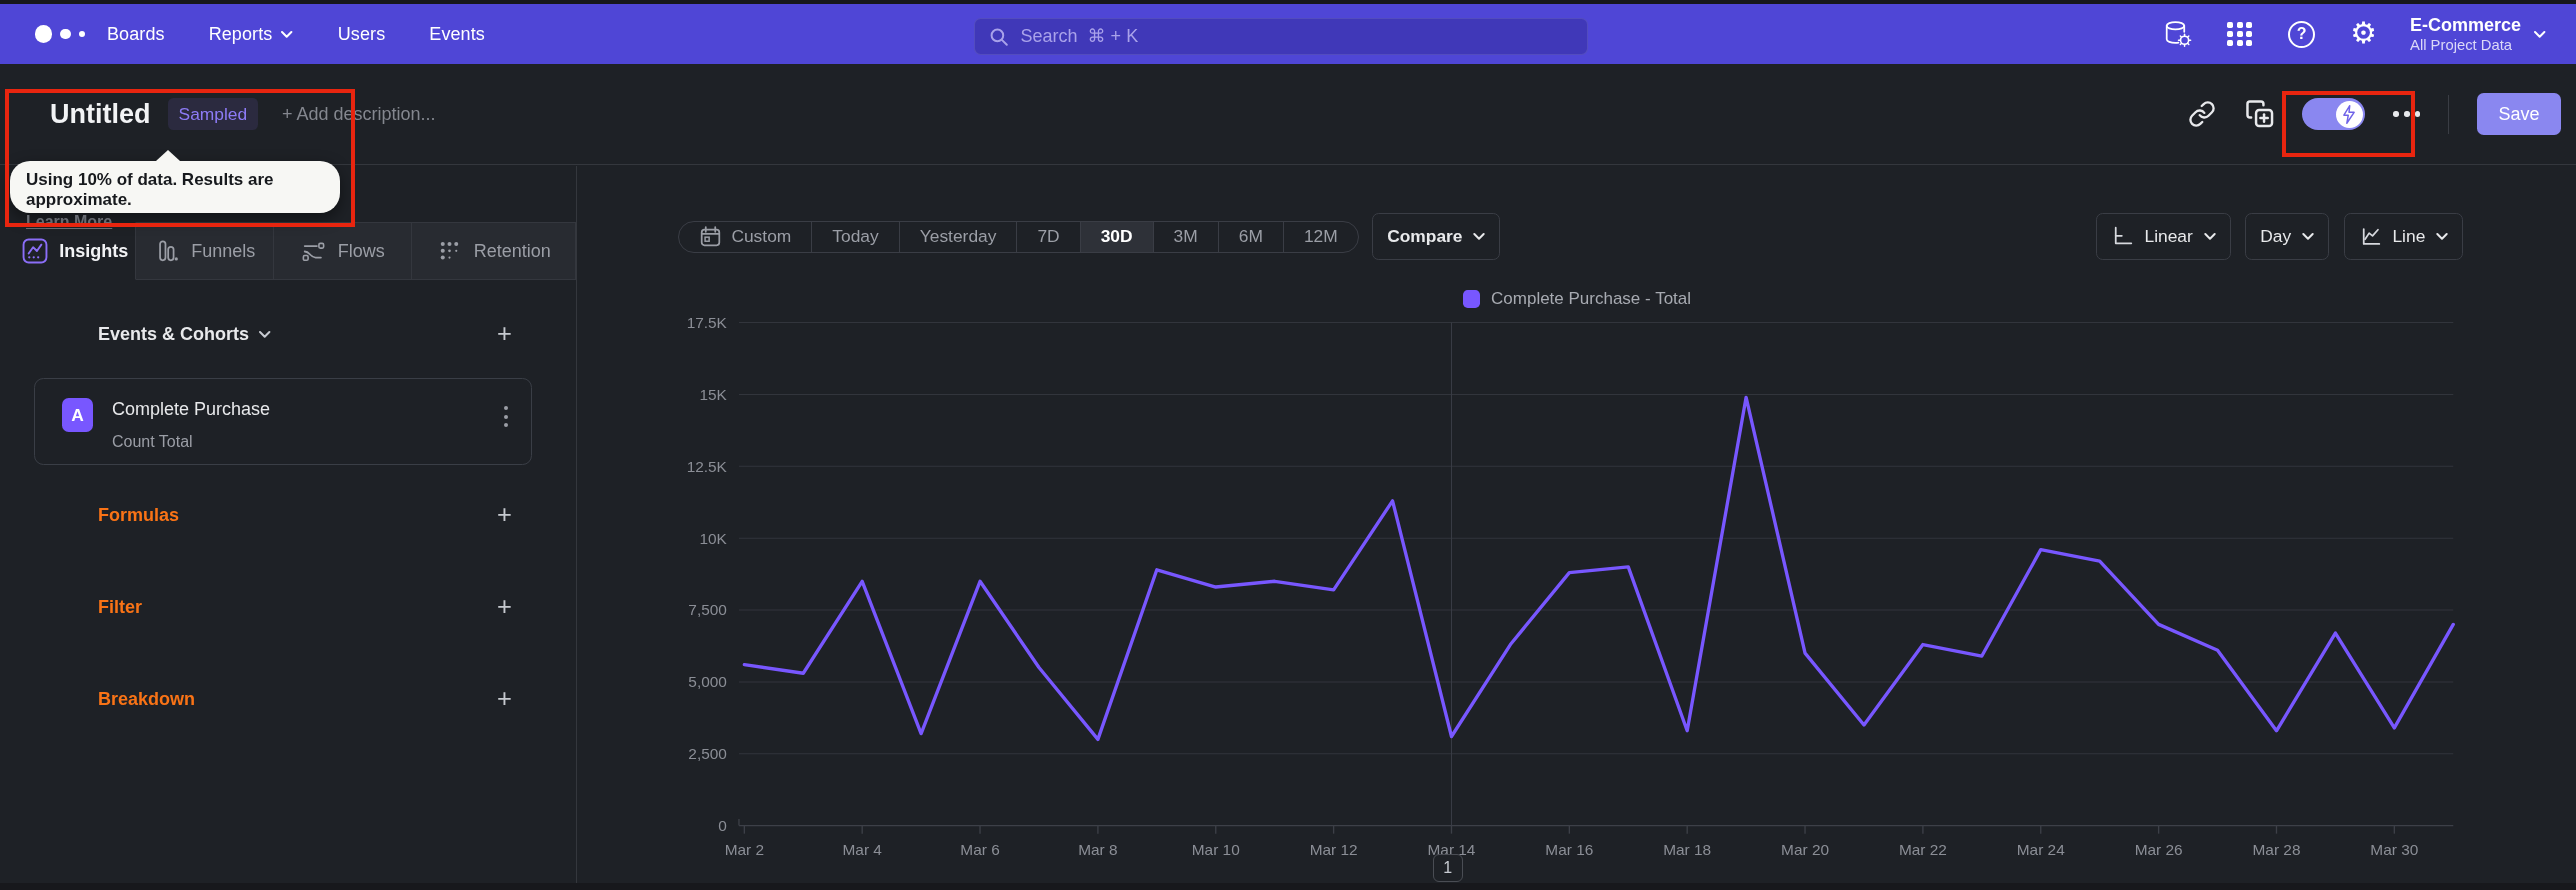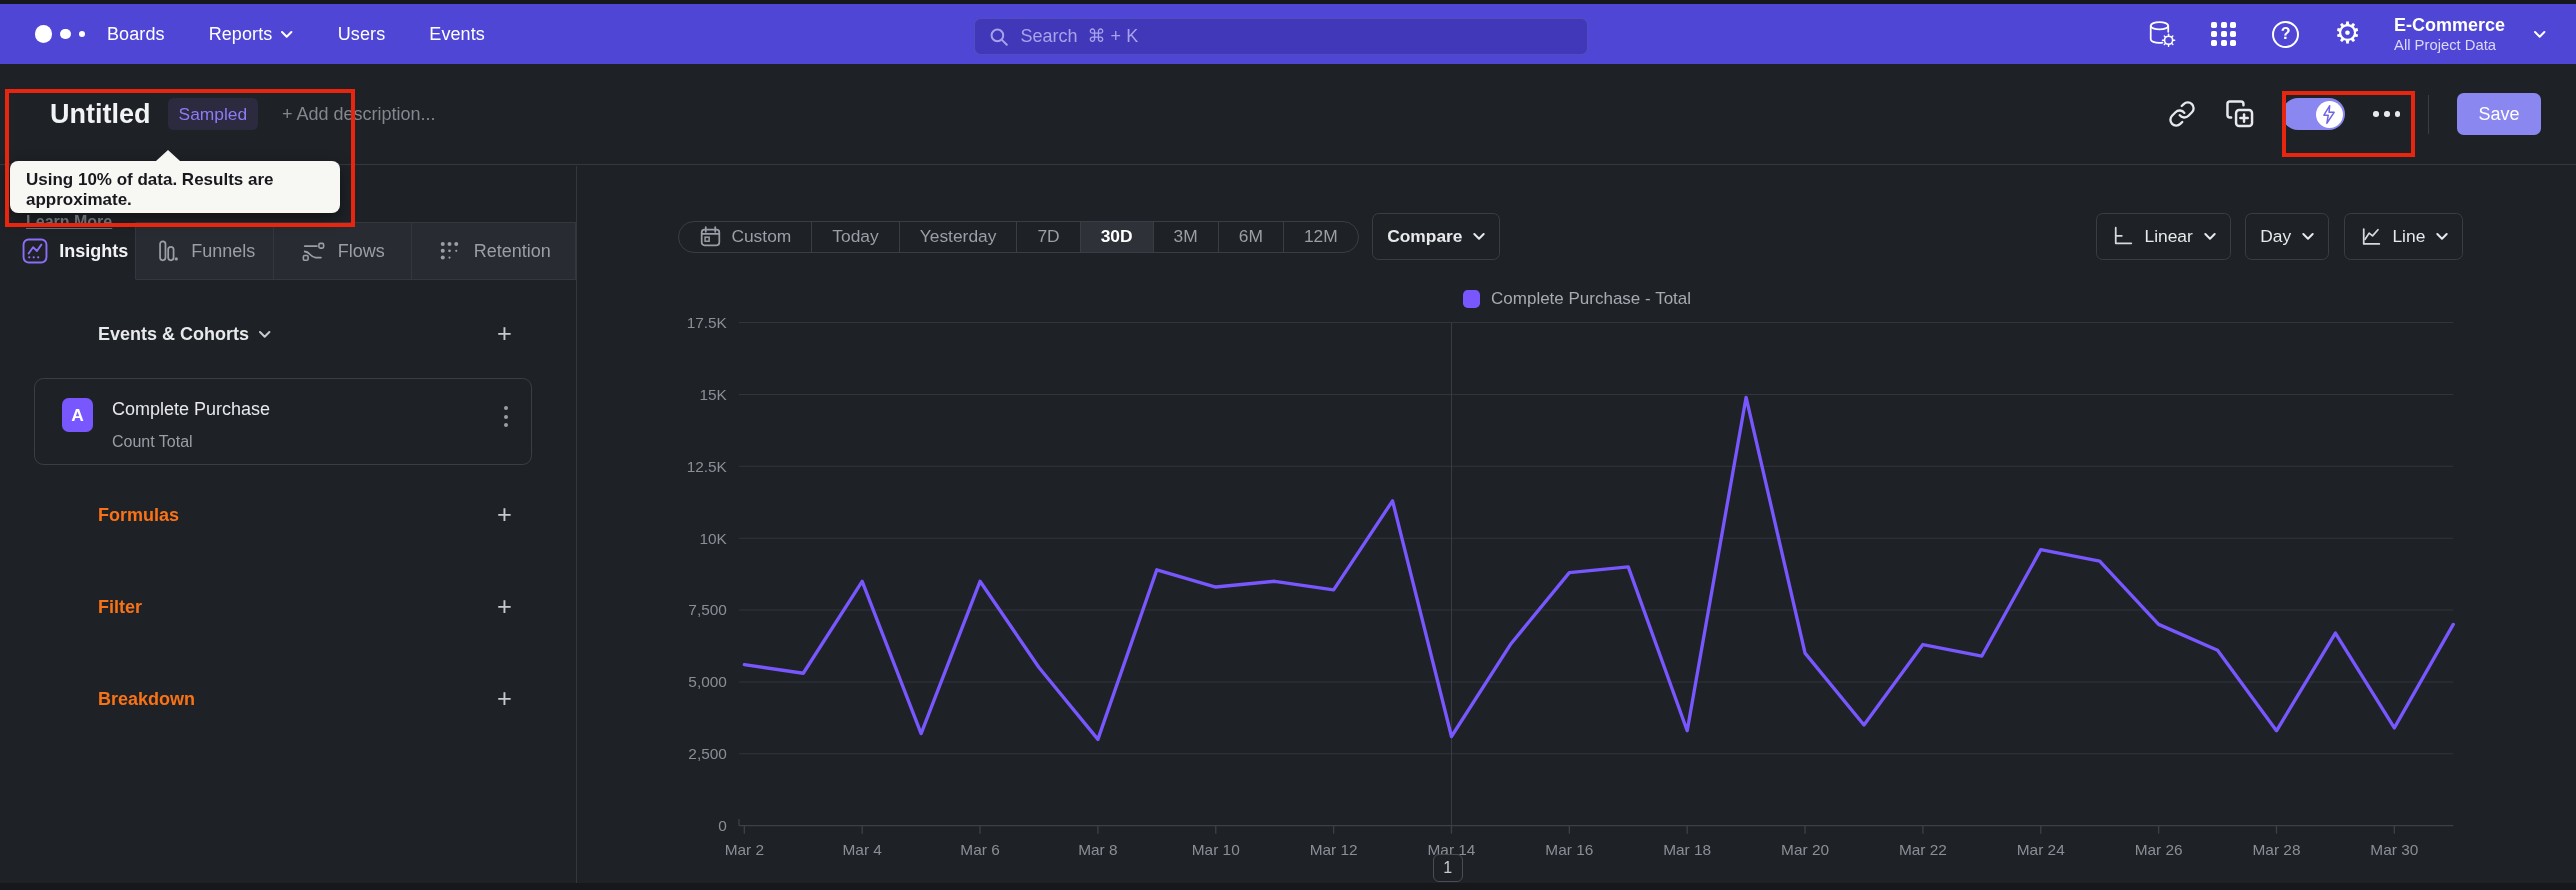--- a/index.html
+++ b/index.html
@@ -39,48 +39,48 @@
     flex:1; background:transparent; border:none; outline:none;
     font-size:18px; color:#bef264; margin-left:10.7px; font-family:inherit;
   }
   .search-wrap input::placeholder { color:#a9a2ea; }
   .nav-right { position:absolute; right:0; top:0; height:60px; display:flex; align-items:center; gap:31px; padding-right:29.5px; }
   .nav-icon-btn { width:31px; height:31px; display:flex; align-items:center; justify-content:center; cursor:pointer; color:#fff; }
   .grid-icon { display:grid; grid-template-columns:repeat(3,6px); grid-template-rows:repeat(3,6px); gap:3.4px; }
   .grid-icon i { background:#fff; border-radius:1.7px; }
   .help-circle { width:27px; height:27px; border:2px solid #fff; border-radius:50%; display:flex; align-items:center; justify-content:center; color:#fff; font-size:16px; font-weight:700; }
   .gear-glyph { font-size:29.5px; line-height:1; color:#fff; font-family:"DejaVu Sans", sans-serif; }
-  .project { display:flex; align-items:center; gap:28px; cursor:pointer; }
+  .project { display:flex; align-items:center; gap:12px; cursor:pointer; }
   .project .ptxt { text-align:left; }
   .project .pname { color:#fff; font-size:18px; font-weight:700; }
   .project .pscope { color:#dcd9f8; font-size:14.8px; margin-top:1.3px; }
 
   
   .rheader {
     position:absolute; left:0; top:64px; right:0; height:101px;
     background:var(--page-bg,#1e2126); border-bottom:0.7px solid #34373d;
     display:flex; align-items:center;
   }
   .rtitle { margin-left:50px; color:#f2f3f5; font-size:27px; font-weight:600; cursor:text; }
   .sampled-badge { margin-left:17.4px; background:#2b2a3f; color:#8d7bf6; font-size:17.4px; padding:5.4px 10.7px; border-radius:5.4px; cursor:pointer; }
   .add-desc { margin-left:24px; color:#84878f; font-size:18px; cursor:pointer; }
-  .rheader-right { position:absolute; right:0; display:flex; align-items:center; gap:28px; padding-right:35px; }
+  .rheader-right { position:absolute; right:0; display:flex; align-items:center; gap:28px; padding-right:15px; }
   .hicon { width:29.5px; height:29.5px; display:flex; align-items:center; justify-content:center; cursor:pointer; }
   .hicon svg { stroke:#e8e9ec; fill:none; stroke-width:2; stroke-linecap:round; stroke-linejoin:round; }
   .toggle { width:63px; height:32px; border-radius:16px; background:var(--save-bg,#8a87f0); position:relative; cursor:pointer; }
   .toggle .knob { position:absolute; right:2.7px; top:2.7px; width:27px; height:27px; border-radius:50%; background:#fff; display:flex; align-items:center; justify-content:center; }
   .dots-h { display:flex; gap:5.4px; cursor:pointer; }
   .dots-h i { width:5.4px; height:5.4px; border-radius:50%; background:#e8e9ec; }
   .vdiv { width:0.7px; height:39px; background:#3a3d44; }
   .save-btn { background:var(--save-bg,#8a87f0); color:#fff; font-size:18px; font-weight:500; border:none; border-radius:6.7px; padding:10.7px 21.5px; cursor:pointer; font-family:inherit; }
 
   
   .tooltip {
     position:absolute; left:10px; top:161px; width:330px; height:52px;
-    background:#f7f7f4; border-radius:8px; z-index:30;
+    background:#f7f7f4; border-radius:20px; z-index:30;
     box-shadow:0 5.4px 16px rgba(0,0,0,.45); padding:9.4px 16px 0 16px;
   }
   .tooltip:before {
     content:""; position:absolute; left:146px; top:-10.7px;
     border-left:12.7px solid transparent; border-right:12.7px solid transparent;
     border-bottom:11.4px solid #f7f7f4;
   }
   .tooltip .tline1 { color:#17191d; font-size:17px; font-weight:700; }
   .tooltip .tlink { color:#686b72; font-size:16px; font-weight:700; text-decoration:underline; margin-top:2.7px; display:inline-block; cursor:pointer; }
 

